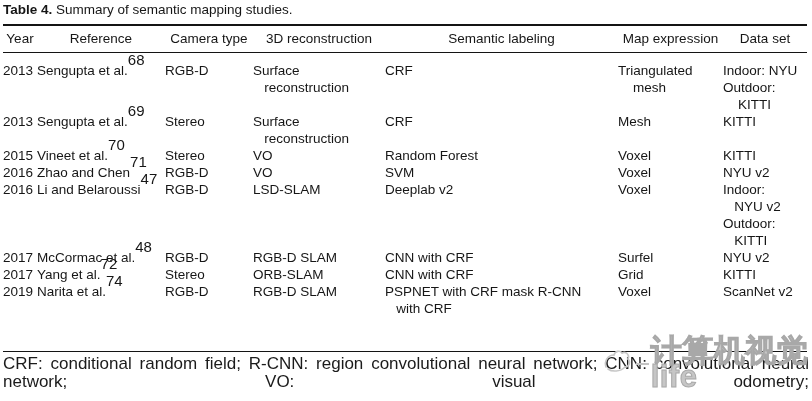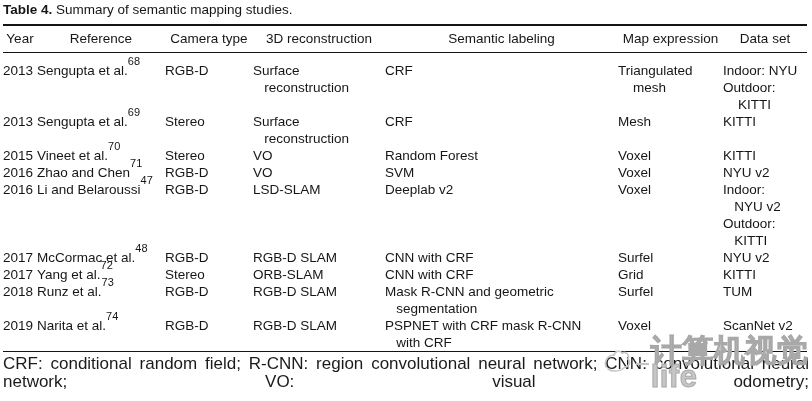--- a/index.html
+++ b/index.html
@@ -20,21 +20,21 @@
   th {
     font-weight:normal; text-align:center; font-size:13.5px; line-height:16px;
     padding:5px 0 5px 0; border-bottom:1.5px solid #141414; vertical-align:bottom;
     white-space:nowrap; overflow:visible;
   }
   td {
     font-size:13.5px; line-height:17px; vertical-align:top;
     white-space:pre; padding:0; overflow:visible;
   }
   tbody tr:first-child td { padding-top:9px; }
-  sup { font-size:11px; position:relative; top:-5px; line-height:0; }
+  sup { font-size:15px; position:relative; top:-5px; line-height:0; }
 
   .bottom-rule { position:absolute; left:3px; top:351px; width:804px; border-top:1.5px solid #141414; }
 
   .footnote { position:absolute; left:3px; top:355px; width:806px; font-size:17px; line-height:17.5px; color:#1b1b1b; }
   .fn1 { text-align:justify; text-align-last:justify; }
 
   .watermark {
     position:absolute; left:600px; top:338px; display:flex; align-items:center;
     color:#bcbcbc; pointer-events:none;
   }
@@ -142,30 +142,20 @@
       <tr>
         <td>2017</td>
         <td><span>Yang et al.</span><sup>72</sup></td>
         <td>Stereo</td>
         <td>ORB-SLAM</td>
         <td>CNN with CRF</td>
         <td>Grid</td>
         <td>KITTI</td>
       </tr>
       <tr>
-        <td>2018</td>
-        <td><span>Runz et al.</span><sup>73</sup></td>
-        <td>RGB-D</td>
-        <td>RGB-D SLAM</td>
-        <td>Mask R-CNN and geometric
-   segmentation</td>
-        <td>Surfel</td>
-        <td>TUM</td>
-      </tr>
-      <tr>
         <td>2019</td>
         <td><span>Narita et al.</span><sup>74</sup></td>
         <td>RGB-D</td>
         <td>RGB-D SLAM</td>
         <td>PSPNET with CRF mask R-CNN
    with CRF</td>
         <td>Voxel</td>
         <td>ScanNet v2</td>
       </tr>
     </tbody>

